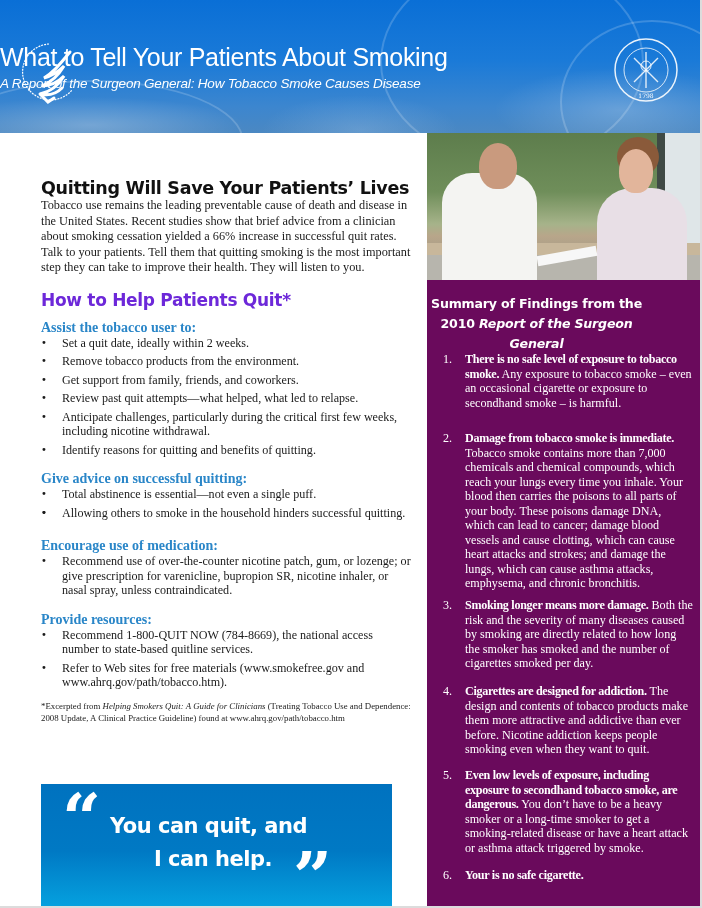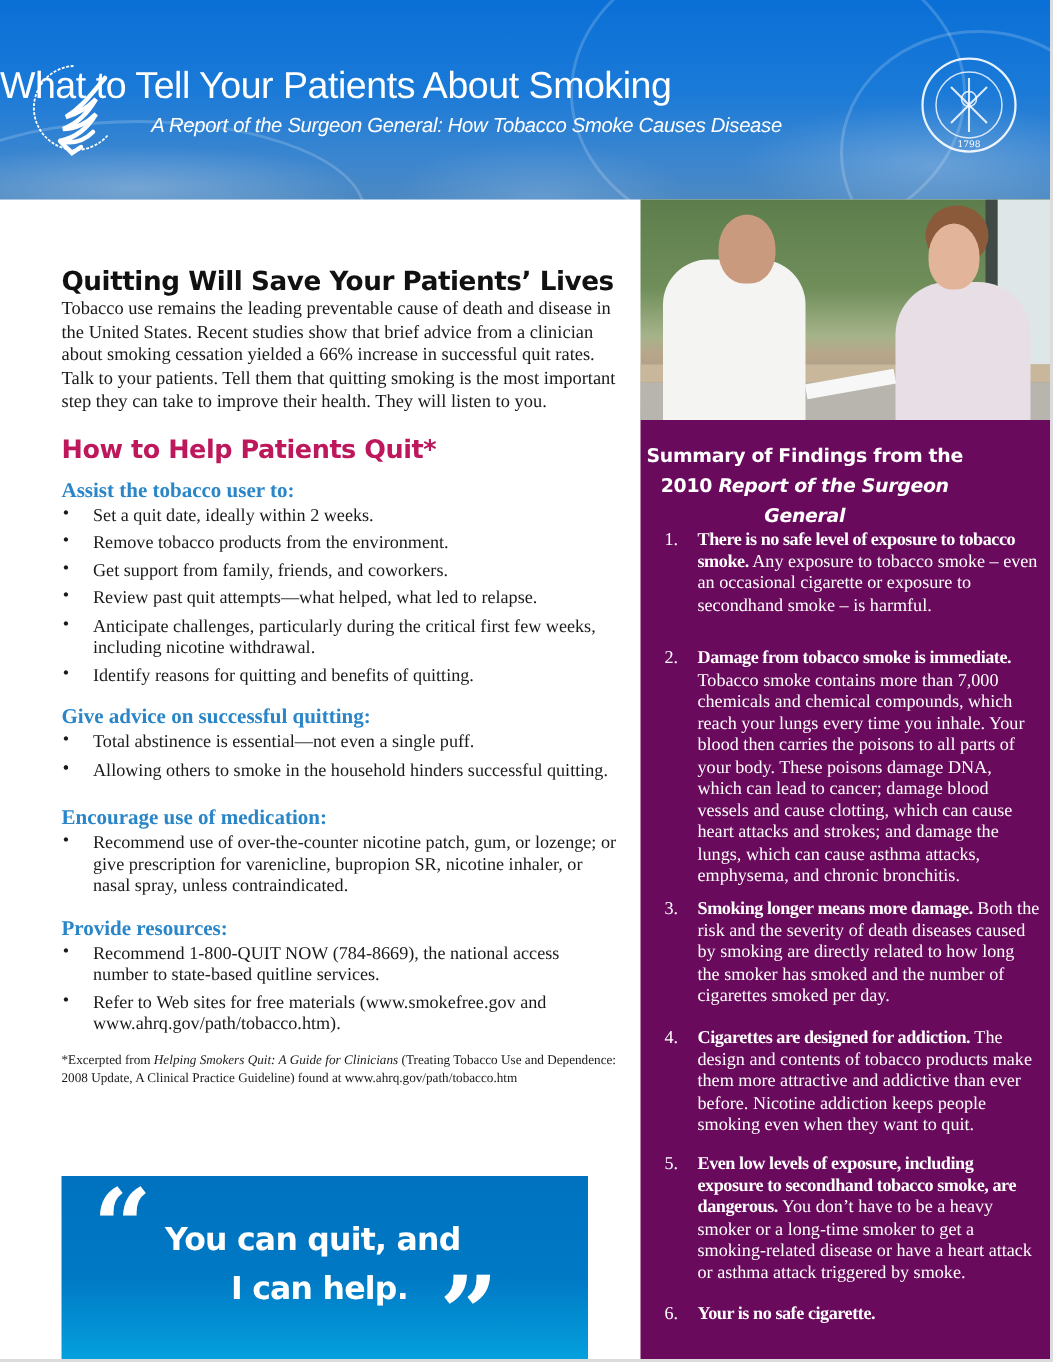--- a/index.html
+++ b/index.html
@@ -20,37 +20,37 @@
   }
   .header .smoke {
     position: absolute; border-radius: 50%; border: 2px solid rgba(255,255,255,0.18);
   }
   .title {
     position: absolute; left: 0; top: 43px; width: 702px; 
     font-family: "Liberation Sans", "DejaVu Sans", sans-serif;
     color: #ffffff; font-size: 25px; letter-spacing: -0.3px; font-weight: normal;
   }
   .subtitle {
-    position: absolute; left: 0; top: 76px; width: 622px; text-align: center;
+    position: absolute; left: 0; top: 76px; width: 622px; text-align: left;
     font-family: "Liberation Sans", "DejaVu Sans", sans-serif;
     color: #ffffff; font-size: 13.5px; font-style: italic; letter-spacing: -0.2px;
   }
   .logo-hhs { position: absolute; left: 18px; top: 40px; width: 62px; height: 70px; }
   .logo-phs { position: absolute; left: 612px; top: 36px; width: 68px; height: 68px; }
 
   
   .left { position: absolute; left: 41px; top: 178px; width: 370px; }
   .h1 {
     font-family: "DejaVu Sans", "Liberation Sans", sans-serif; font-weight: bold;
     font-size: 17.5px; color: #111; margin: 0; line-height: 20px; letter-spacing: -0.3px;
   }
   .intro { font-size: 12.3px; line-height: 15.5px; margin: 0; }
   .h2 {
     font-family: "DejaVu Sans", "Liberation Sans", sans-serif; font-weight: bold;
-    font-size: 17px; color: #be185d; margin: 14px 0 10px 0; letter-spacing: -0.3px;
+    font-size: 17px; color: #6d28d9; margin: 14px 0 10px 0; letter-spacing: -0.3px;
   }
   .sub {
     font-family: "Liberation Serif", "DejaVu Serif", serif; font-weight: bold;
     color: #2a86c8; font-size: 14px; margin: 0; line-height: 16px;
   }
   ul.bul { list-style: none; margin: 0; padding: 0; }
   ul.bul li {
     position: relative; padding-left: 21px; font-size: 12.1px; line-height: 14.5px;
     margin-bottom: 4px;
   }
@@ -217,21 +217,21 @@
     <li style="top:72px;">
       <span class="num">1.</span>
       <span class="txt"><b>There is no safe level of exposure to tobacco smoke.</b><span>  Any exposure to tobacco smoke – even an occasional cigarette or exposure to secondhand smoke – is harmful.</span></span>
     </li>
     <li style="top:151px;">
       <span class="num">2.</span>
       <span class="txt"><b>Damage from tobacco smoke is immediate.</b><span> Tobacco smoke contains more than 7,000 chemicals and chemical compounds, which reach your lungs every time you inhale. Your blood then carries the poisons to all parts of your body.  These poisons damage DNA, which can lead to cancer; damage blood vessels and cause clotting, which can cause heart attacks and strokes; and damage the lungs, which can cause asthma attacks, emphysema, and chronic bronchitis.</span></span>
     </li>
     <li style="top:318px;">
       <span class="num">3.</span>
-      <span class="txt"><b>Smoking longer means more damage.</b><span> Both the risk and the severity of death diseases caused by smoking are directly related to how long the smoker has smoked and the number of cigarettes smoked per day.</span></span>
+      <span class="txt"><b>Smoking longer means more damage.</b><span> Both the risk and the severity of many diseases caused by smoking are directly related to how long the smoker has smoked and the number of cigarettes smoked per day.</span></span>
     </li>
     <li style="top:404px;">
       <span class="num">4.</span>
       <span class="txt"><b>Cigarettes are designed for addiction.</b><span> The design and contents of tobacco products make them more attractive and addictive than ever before.  Nicotine addiction keeps people smoking even when they want to quit.</span></span>
     </li>
     <li style="top:488px;">
       <span class="num">5.</span>
       <span class="txt"><b>Even low levels of exposure, including exposure to secondhand tobacco smoke, are dangerous.</b><span>  You don’t have to be a heavy smoker or a long-time smoker to get a smoking-related disease or have a heart attack or asthma attack triggered by smoke.</span></span>
     </li>
     <li style="top:588px;">

